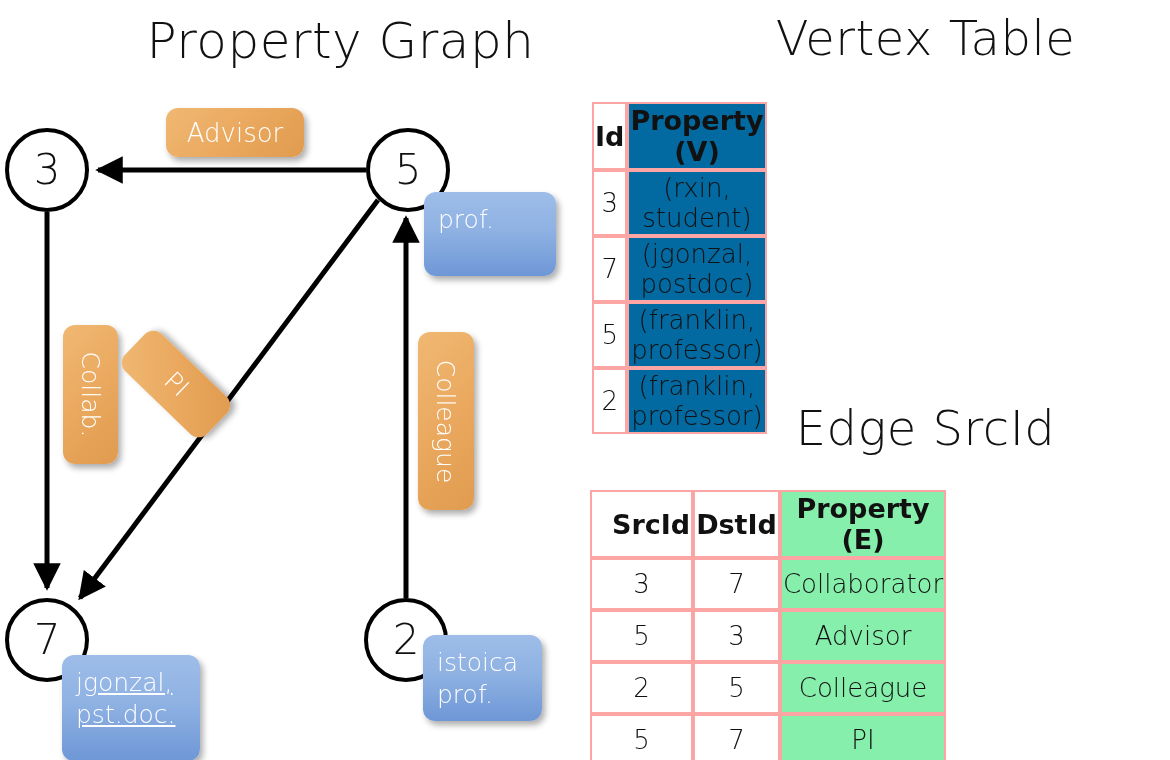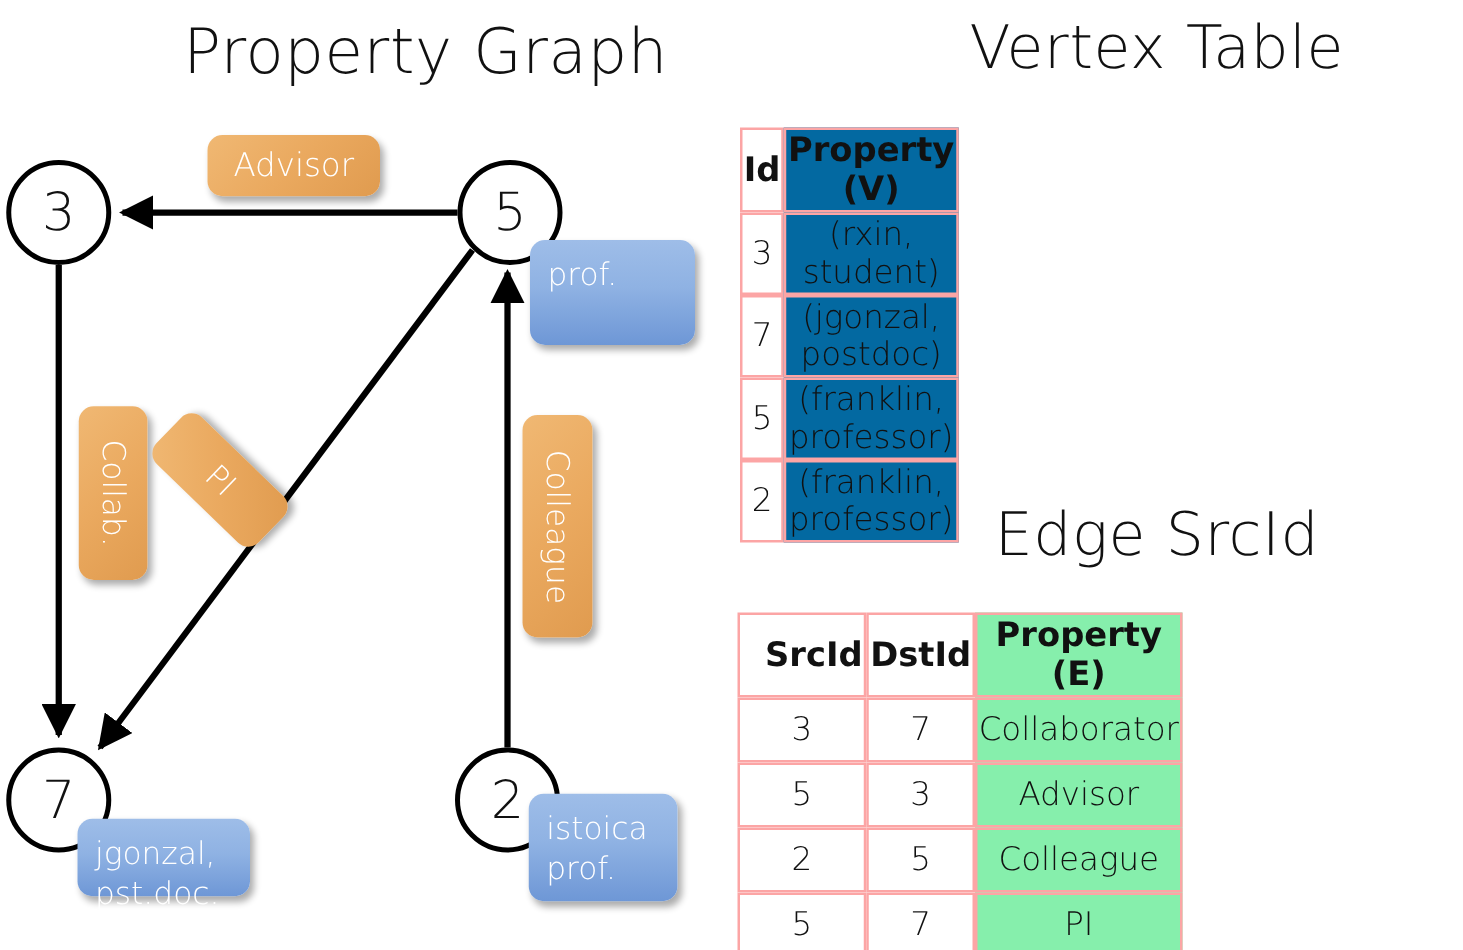--- a/index.html
+++ b/index.html
@@ -111,21 +111,21 @@
   </div>
   <div class="node-circle" style="left:364px;top:598px;">
     <span>2</span>
   </div>
 
 
   <div class="prop-box" style="left:424px;top:192px;width:132px;height:84px;">
     <div>prof.</div>
   </div>
 
-  <div class="prop-box" style="left:62px;top:655px;width:138px;height:62px;">
+  <div class="prop-box" style="left:62px;top:655px;width:138px;height:106px;text-decoration:underline;">
     <div>jgonzal,</div>
     <div>pst.doc.</div>
   </div>
 
   <div class="prop-box" style="left:423px;top:635px;width:119px;height:86px;">
     <div>istoica</div>
     <div>prof.</div>
   </div>
 
   <div class="edge-label" style="left:166px;top:108px;width:138px;height:49px;font-size:26px;">

